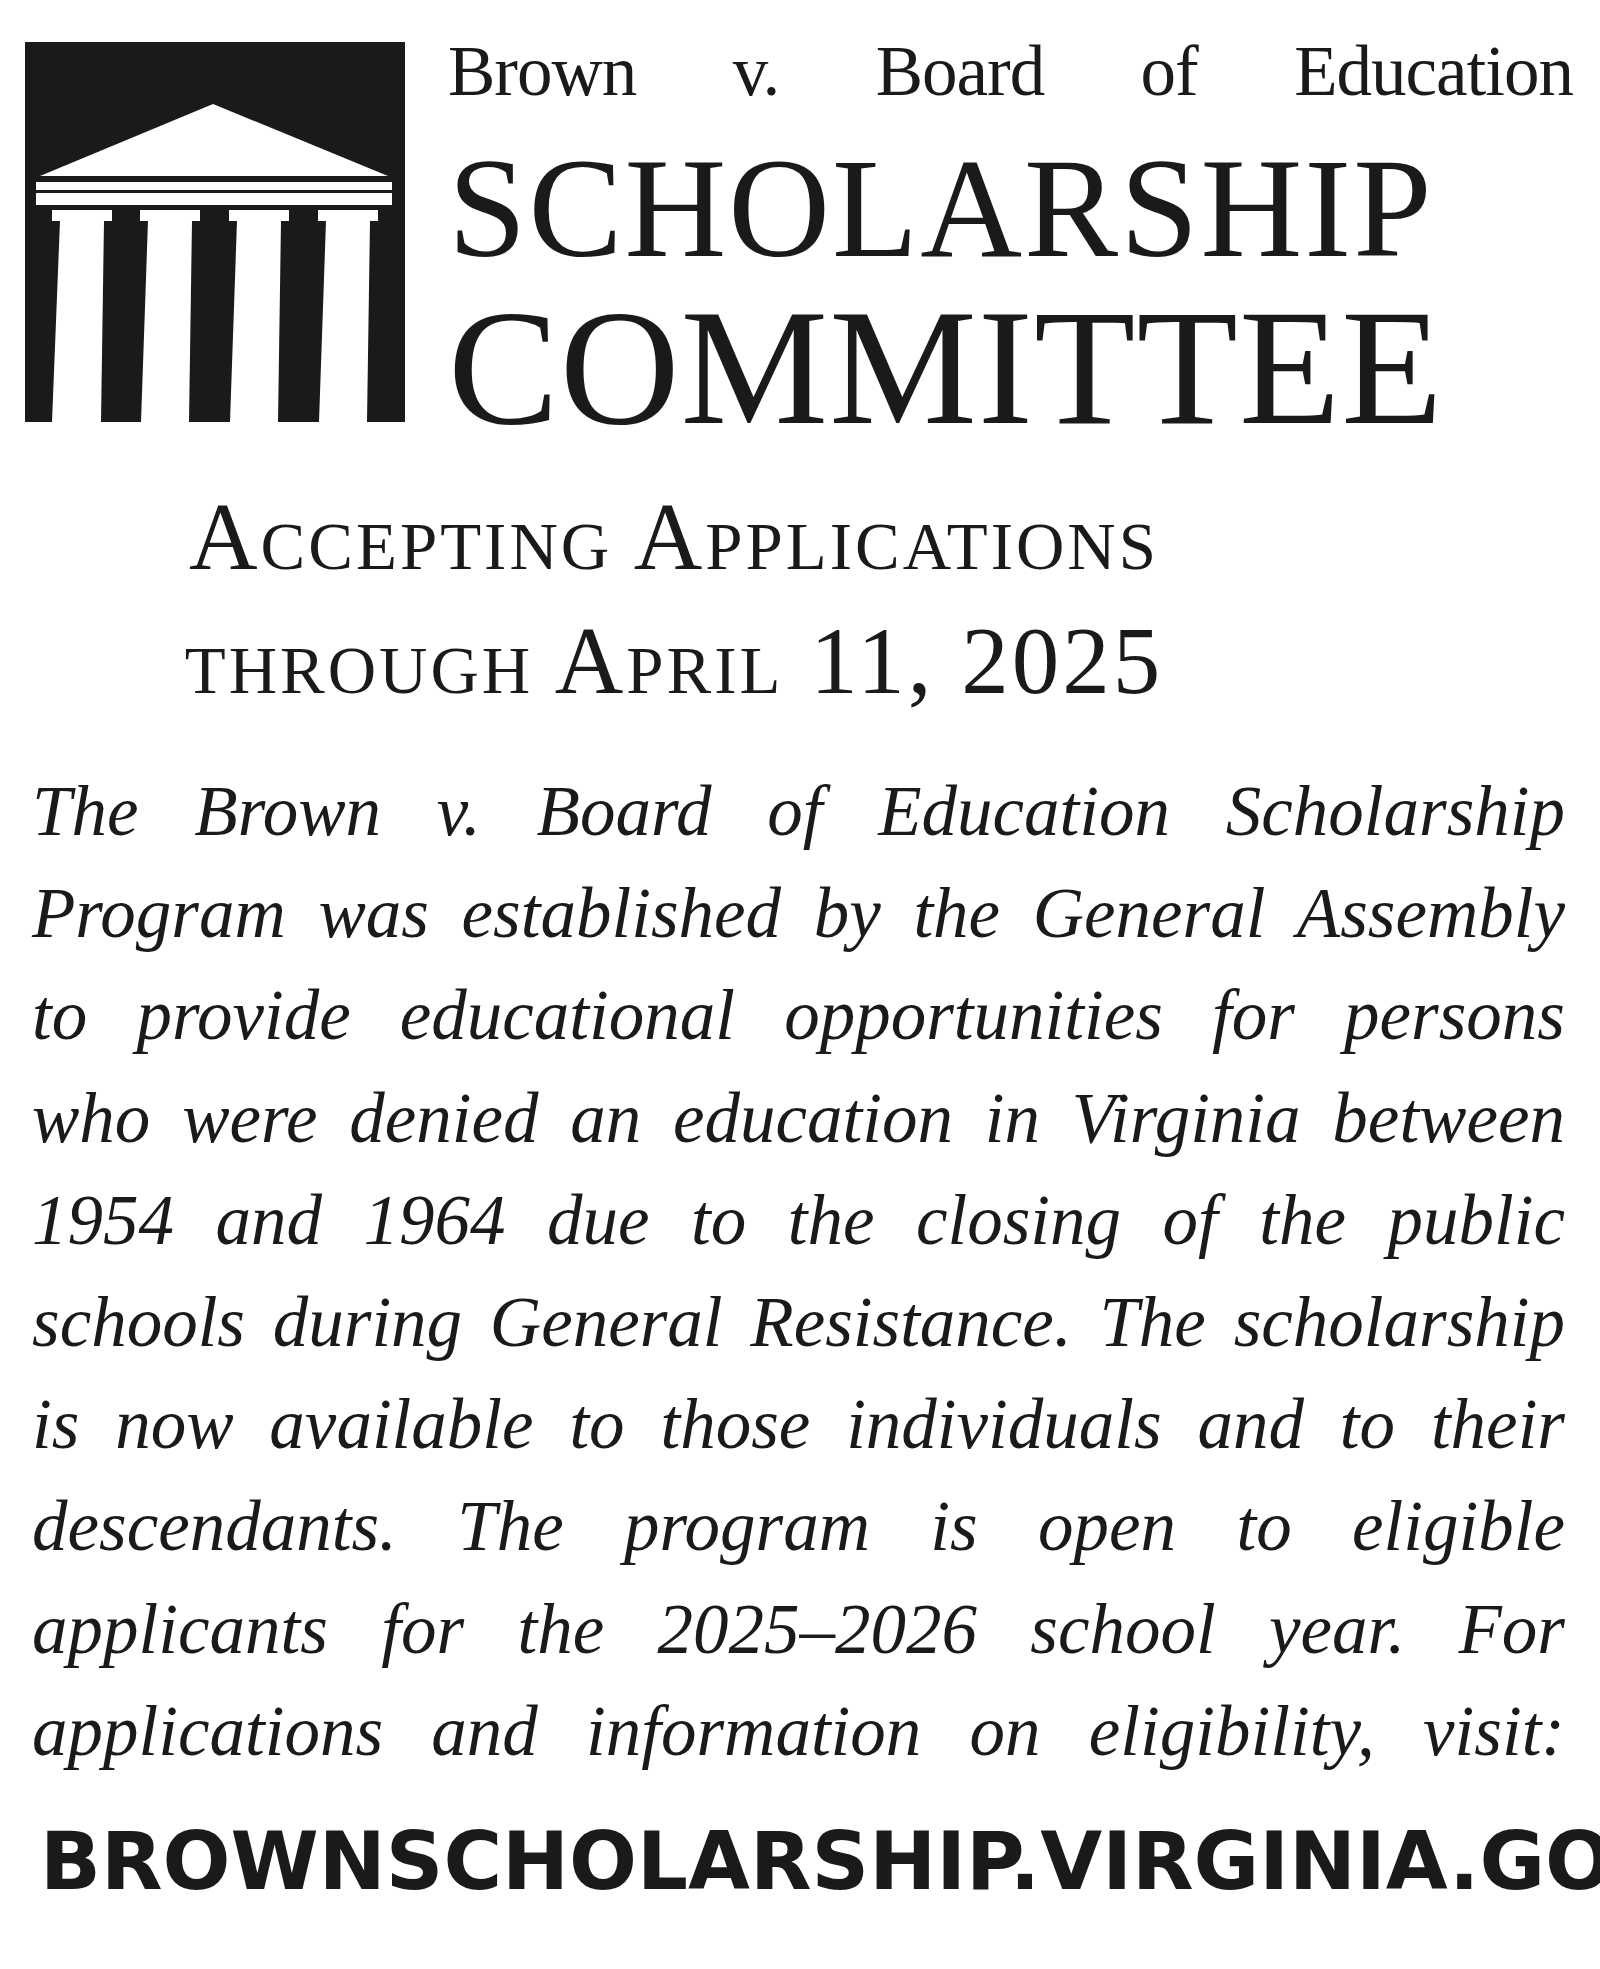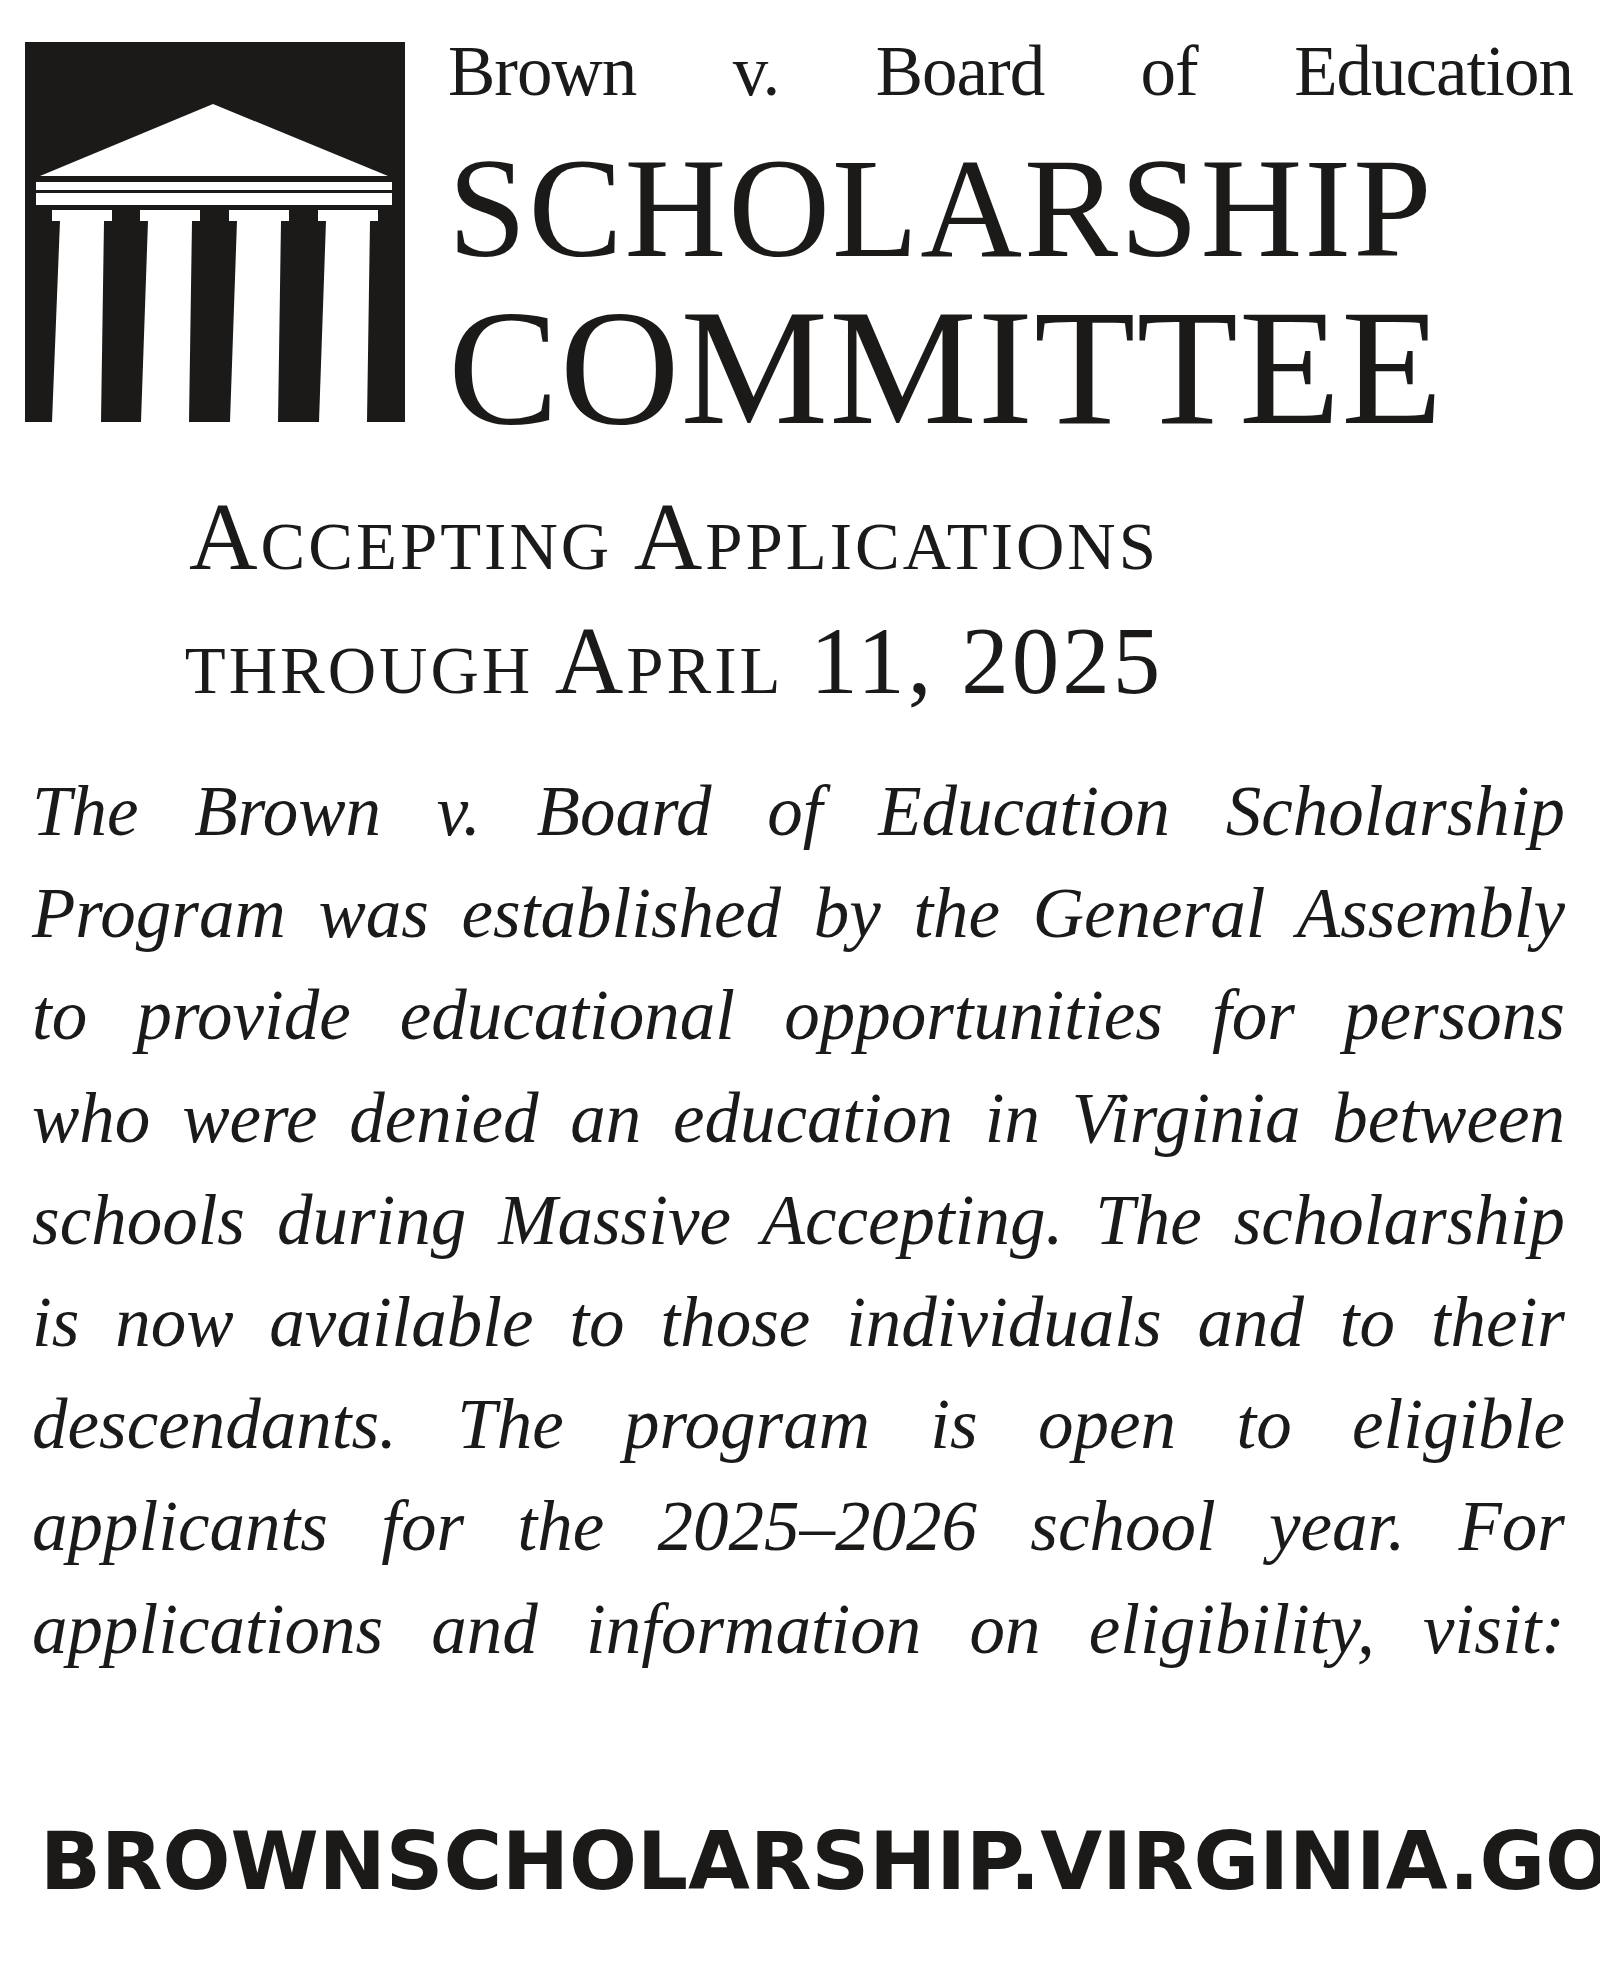--- a/index.html
+++ b/index.html
@@ -141,20 +141,21 @@
 </div>
 
 <div class="headline headline-1">Accepting Applications</div>
 <div class="headline headline-2">through April 11, 2025</div>
 
 <div class="body-copy">
   <span class="body-line">The Brown v. Board of Education Scholarship</span>
   <span class="body-line">Program was established by the General Assembly</span>
   <span class="body-line">to provide educational opportunities for persons</span>
   <span class="body-line">who were denied an education in Virginia between</span>
-  <span class="body-line">schools during Massive Accepting. The scholarship</span>
+  <span class="body-line">1954 and 1964 due to the closing of the public</span>
+  <span class="body-line">schools during General Resistance. The scholarship</span>
   <span class="body-line">is now available to those individuals and to their</span>
   <span class="body-line">descendants. The program is open to eligible</span>
   <span class="body-line">applicants for the 2025–2026 school year. For</span>
   <span class="body-line">applications and information on eligibility, visit:</span>
 </div>
 
 <span class="url">BROWNSCHOLARSHIP.VIRGINIA.GOV</span>
 
 </body></html>

